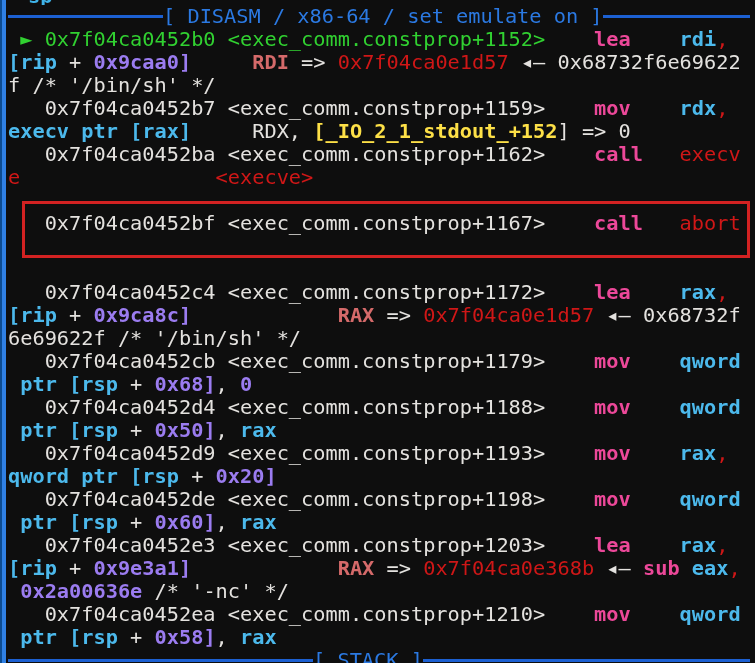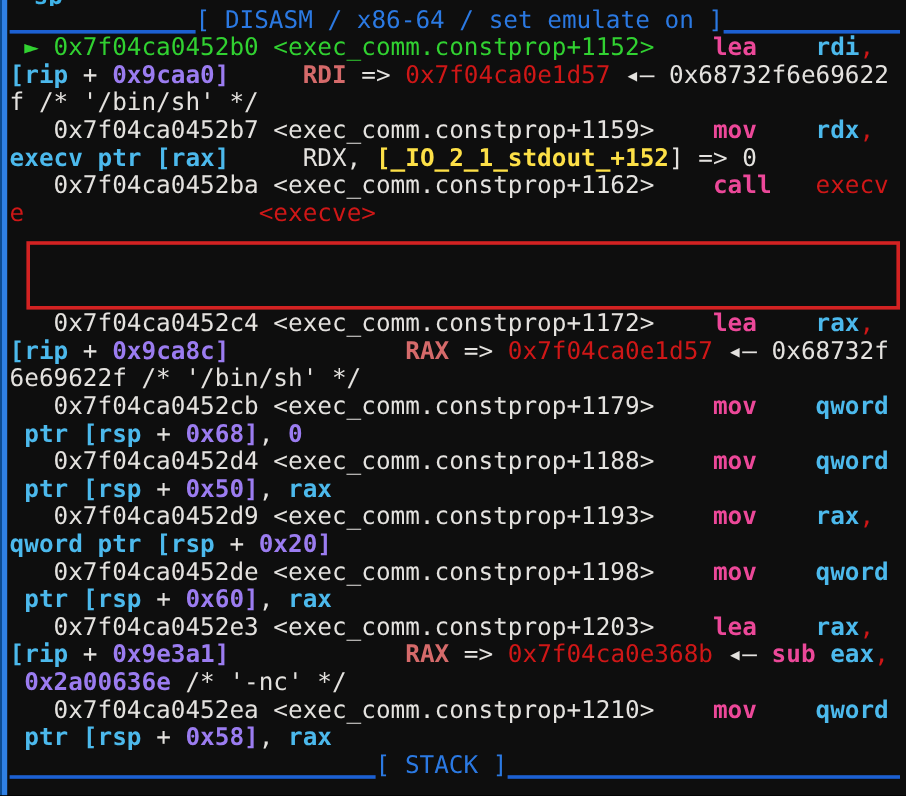--- a/index.html
+++ b/index.html
@@ -11,21 +11,21 @@
   }
   
   .sbar{position:absolute;left:0;top:0;width:6px;height:100%;
     background:linear-gradient(90deg,#0d4c92 0,#0d4c92 2px,#2f80e4 2px,#2f80e4 100%);}
   
   .sliver{position:absolute;top:0;left:8px;width:220px;height:5px;overflow:hidden;}
   .sliver span{position:relative;top:-16px;left:20px;color:#3fb3e8;font-weight:bold;white-space:pre;display:inline-block;}
   
   .rows{position:absolute;top:5px;left:8px;right:0;}
   .row{height:23px;line-height:23px;white-space:pre;}
-  .hdr{display:flex;align-items:flex-end;}
+  .hdr{display:flex;align-items:center;}
   .hline{height:3px;background:#1c60d2;}
   .hline.right{flex:1;margin-right:5px;}
   .hdr-disasm .hline.left{width:155px;}
   .hdr-stack  .hline.left{width:305px;}
   .hdr-label{color:#2b79e2;white-space:pre;}
   
   .tok-plain   {color:#e4e2df;}
   .tok-current {color:#31d131;}
   .tok-mnemonic{color:#ec4899;font-weight:bold;}
   .tok-register{color:#4cb9ec;font-weight:bold;}
@@ -48,20 +48,21 @@
   <div class="rows">
       <div class="row hdr hdr-disasm"><span class="hline left"></span><span class="hdr-label">[ DISASM / x86-64 / set emulate on ]</span><span class="hline right"></span></div>
       <div class="row code"><span class="tok-current"> ► 0x7f04ca0452b0 &lt;exec_comm.constprop+1152&gt;</span><span class="tok-mnemonic">    lea</span><span class="tok-register">    rdi</span><span class="tok-addr">,</span></div>
       <div class="row code"><span class="tok-register">[rip</span><span class="tok-plain"> + </span><span class="tok-imm">0x9caa0]</span><span class="tok-plain">     </span><span class="tok-reg-label">RDI</span><span class="tok-plain"> =&gt; </span><span class="tok-addr">0x7f04ca0e1d57</span><span class="tok-plain"> ◂— </span><span class="tok-plain">0x68732f6e69622</span></div>
       <div class="row code"><span class="tok-plain">f /* '/bin/sh' */</span></div>
       <div class="row code"><span class="tok-plain">   0x7f04ca0452b7 &lt;exec_comm.constprop+1159&gt;</span><span class="tok-mnemonic">    mov</span><span class="tok-register">    rdx</span><span class="tok-addr">,</span></div>
       <div class="row code"><span class="tok-register">execv ptr [rax]</span><span class="tok-plain">     RDX, </span><span class="tok-symbol">[_IO_2_1_stdout_+152</span><span class="tok-plain">] =&gt; 0</span></div>
       <div class="row code"><span class="tok-plain">   0x7f04ca0452ba &lt;exec_comm.constprop+1162&gt;</span><span class="tok-mnemonic">    call</span><span class="tok-addr">   execv</span></div>
       <div class="row code"><span class="tok-addr">e</span><span class="tok-plain">                </span><span class="tok-addr">&lt;execve&gt;</span></div>
       <div class="row code"></div>
+      <div class="row code"><span class="tok-plain">   0x7f04ca0452bf &lt;exec_comm.constprop+1167&gt;</span><span class="tok-mnemonic">    call</span><span class="tok-addr">   abort</span></div>
       <div class="row code"><span class="tok-plain">                 </span></div>
       <div class="row code"></div>
       <div class="row code"><span class="tok-plain">   0x7f04ca0452c4 &lt;exec_comm.constprop+1172&gt;</span><span class="tok-mnemonic">    lea</span><span class="tok-register">    rax</span><span class="tok-addr">,</span></div>
       <div class="row code"><span class="tok-register">[rip</span><span class="tok-plain"> + </span><span class="tok-imm">0x9ca8c]</span><span class="tok-plain">            </span><span class="tok-reg-label">RAX</span><span class="tok-plain"> =&gt; </span><span class="tok-addr">0x7f04ca0e1d57</span><span class="tok-plain"> ◂— </span><span class="tok-plain">0x68732f</span></div>
       <div class="row code"><span class="tok-plain">6e69622f /* '/bin/sh' */</span></div>
       <div class="row code"><span class="tok-plain">   0x7f04ca0452cb &lt;exec_comm.constprop+1179&gt;</span><span class="tok-mnemonic">    mov</span><span class="tok-register">    qword</span></div>
       <div class="row code"><span class="tok-register"> ptr [rsp</span><span class="tok-plain"> + </span><span class="tok-imm">0x68]</span><span class="tok-plain">, </span><span class="tok-imm">0</span></div>
       <div class="row code"><span class="tok-plain">   0x7f04ca0452d4 &lt;exec_comm.constprop+1188&gt;</span><span class="tok-mnemonic">    mov</span><span class="tok-register">    qword</span></div>
       <div class="row code"><span class="tok-register"> ptr [rsp</span><span class="tok-plain"> + </span><span class="tok-imm">0x50]</span><span class="tok-plain">, </span><span class="tok-register">rax</span></div>
       <div class="row code"><span class="tok-plain">   0x7f04ca0452d9 &lt;exec_comm.constprop+1193&gt;</span><span class="tok-mnemonic">    mov</span><span class="tok-register">    rax</span><span class="tok-addr">,</span></div>

